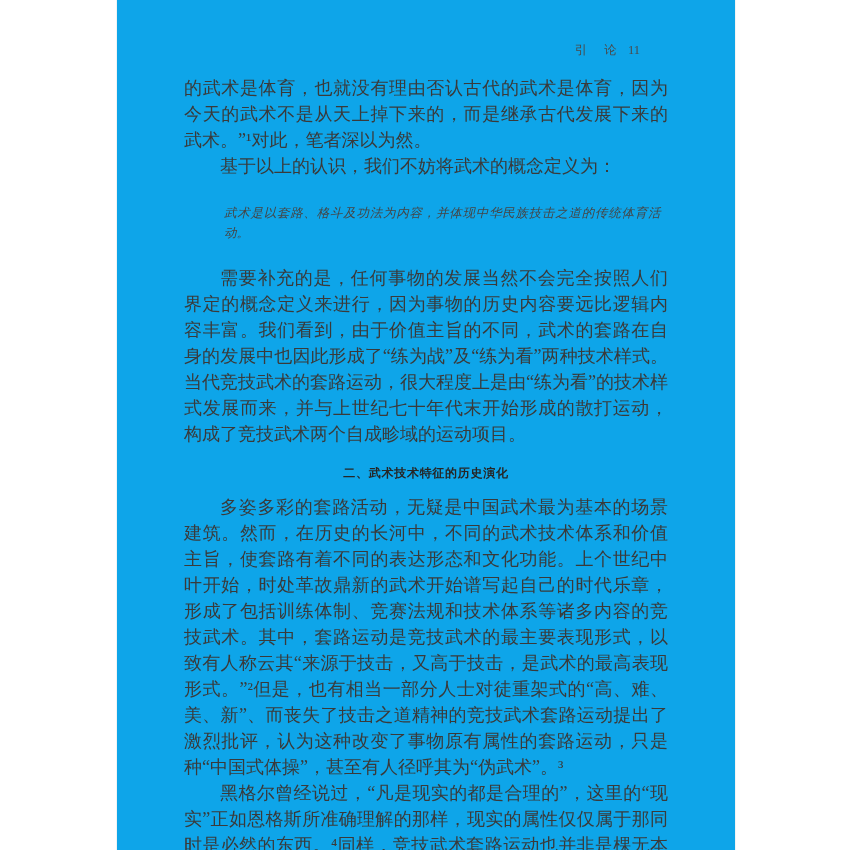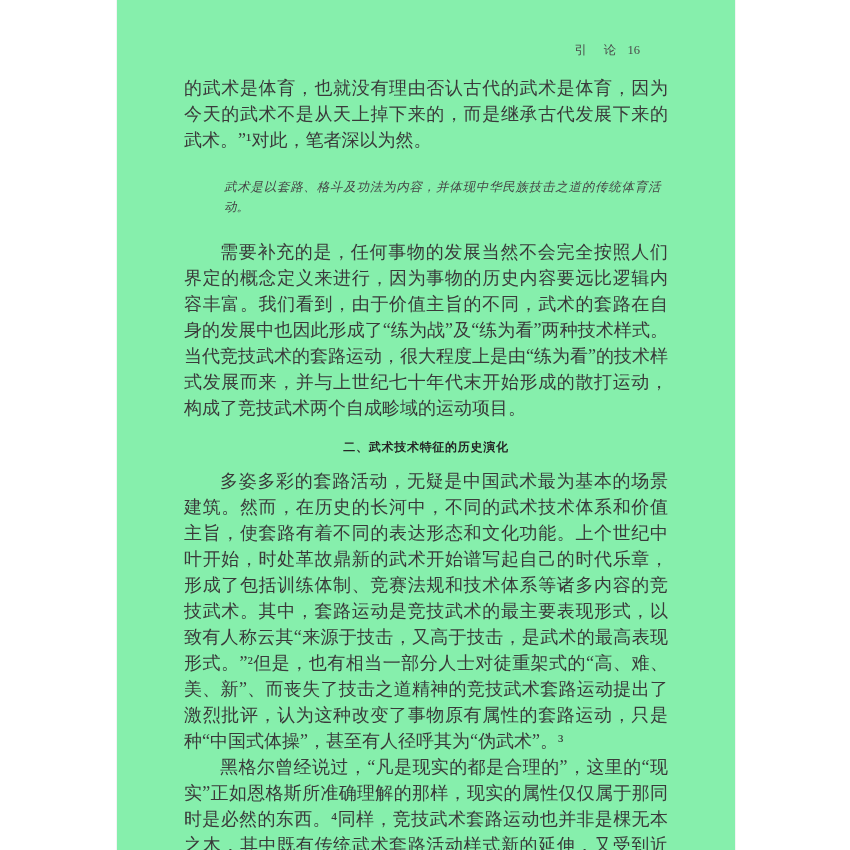--- a/index.html
+++ b/index.html
@@ -9,21 +9,21 @@
     width: 850px;
     height: 850px;
     overflow: hidden;
   }
   .page {
     box-sizing: border-box;
     position: relative;
     margin-left: 116px;
     width: 620px;
     height: 850px;
-    background: #86efac;
+    background: #0ea5e9;
     border-left: 1px solid #f2f4f4;
     border-right: 1px solid #f2f4f4;
     padding: 42px 67px 16px 67px;
     font-family: "Liberation Serif", "DejaVu Serif", serif;
     color: #3a3a3a;
     overflow: hidden;
   }
   .page-header {
     display: flex;
     justify-content: flex-end;
@@ -74,25 +74,26 @@
     color: #3a3a3a;
   }
 </style>
 </head>
 <body>
 
 <div class="page">
 
   <div class="page-header">
     <span class="running-title">引  论</span>
-    <span class="page-number">16</span>
+    <span class="page-number">11</span>
   </div>
 
   <div class="body-text">
     <p>的武术是体育，也就没有理由否认古代的武术是体育，因为今天的武术不是从天上掉下来的，而是继承古代发展下来的武术。”¹对此，笔者深以为然。</p>
+    <p class="indent">基于以上的认识，我们不妨将武术的概念定义为：</p>
 
     <div class="definition-quote">武术是以套路、格斗及功法为内容，并体现中华民族技击之道的传统体育活动。</div>
 
     <p class="indent">需要补充的是，任何事物的发展当然不会完全按照人们界定的概念定义来进行，因为事物的历史内容要远比逻辑内容丰富。我们看到，由于价值主旨的不同，武术的套路在自身的发展中也因此形成了“练为战”及“练为看”两种技术样式。当代竞技武术的套路运动，很大程度上是由“练为看”的技术样式发展而来，并与上世纪七十年代末开始形成的散打运动，构成了竞技武术两个自成畛域的运动项目。</p>
 
     <h2 class="section-heading">二、武术技术特征的历史演化</h2>
 
     <p class="indent">多姿多彩的套路活动，无疑是中国武术最为基本的场景建筑。然而，在历史的长河中，不同的武术技术体系和价值主旨，使套路有着不同的表达形态和文化功能。上个世纪中叶开始，时处革故鼎新的武术开始谱写起自己的时代乐章，形成了包括训练体制、竞赛法规和技术体系等诸多内容的竞技武术。其中，套路运动是竞技武术的最主要表现形式，以致有人称云其“来源于技击，又高于技击，是武术的最高表现形式。”²但是，也有相当一部分人士对徒重架式的“高、难、美、新”、而丧失了技击之道精神的竞技武术套路运动提出了激烈批评，认为这种改变了事物原有属性的套路运动，只是种“中国式体操”，甚至有人径呼其为“伪武术”。³</p>
     <p class="indent">黑格尔曾经说过，“凡是现实的都是合理的”，这里的“现实”正如恩格斯所准确理解的那样，现实的属性仅仅属于那同时是必然的东西。⁴同样，竞技武术套路运动也并非是棵无本之木，其中既有传统武术套路活动样式新的延伸，又受到近代体育文化的影响，最后是新中国成立初期某种理论认识和方针政策对它的整枝定型。将竞技武术套路运动形成放到历史的多棱镜下加以考察、分析，竞赛法规和技术体系等诸多内容的竞技武术，自有其理论意义。</p>
 

